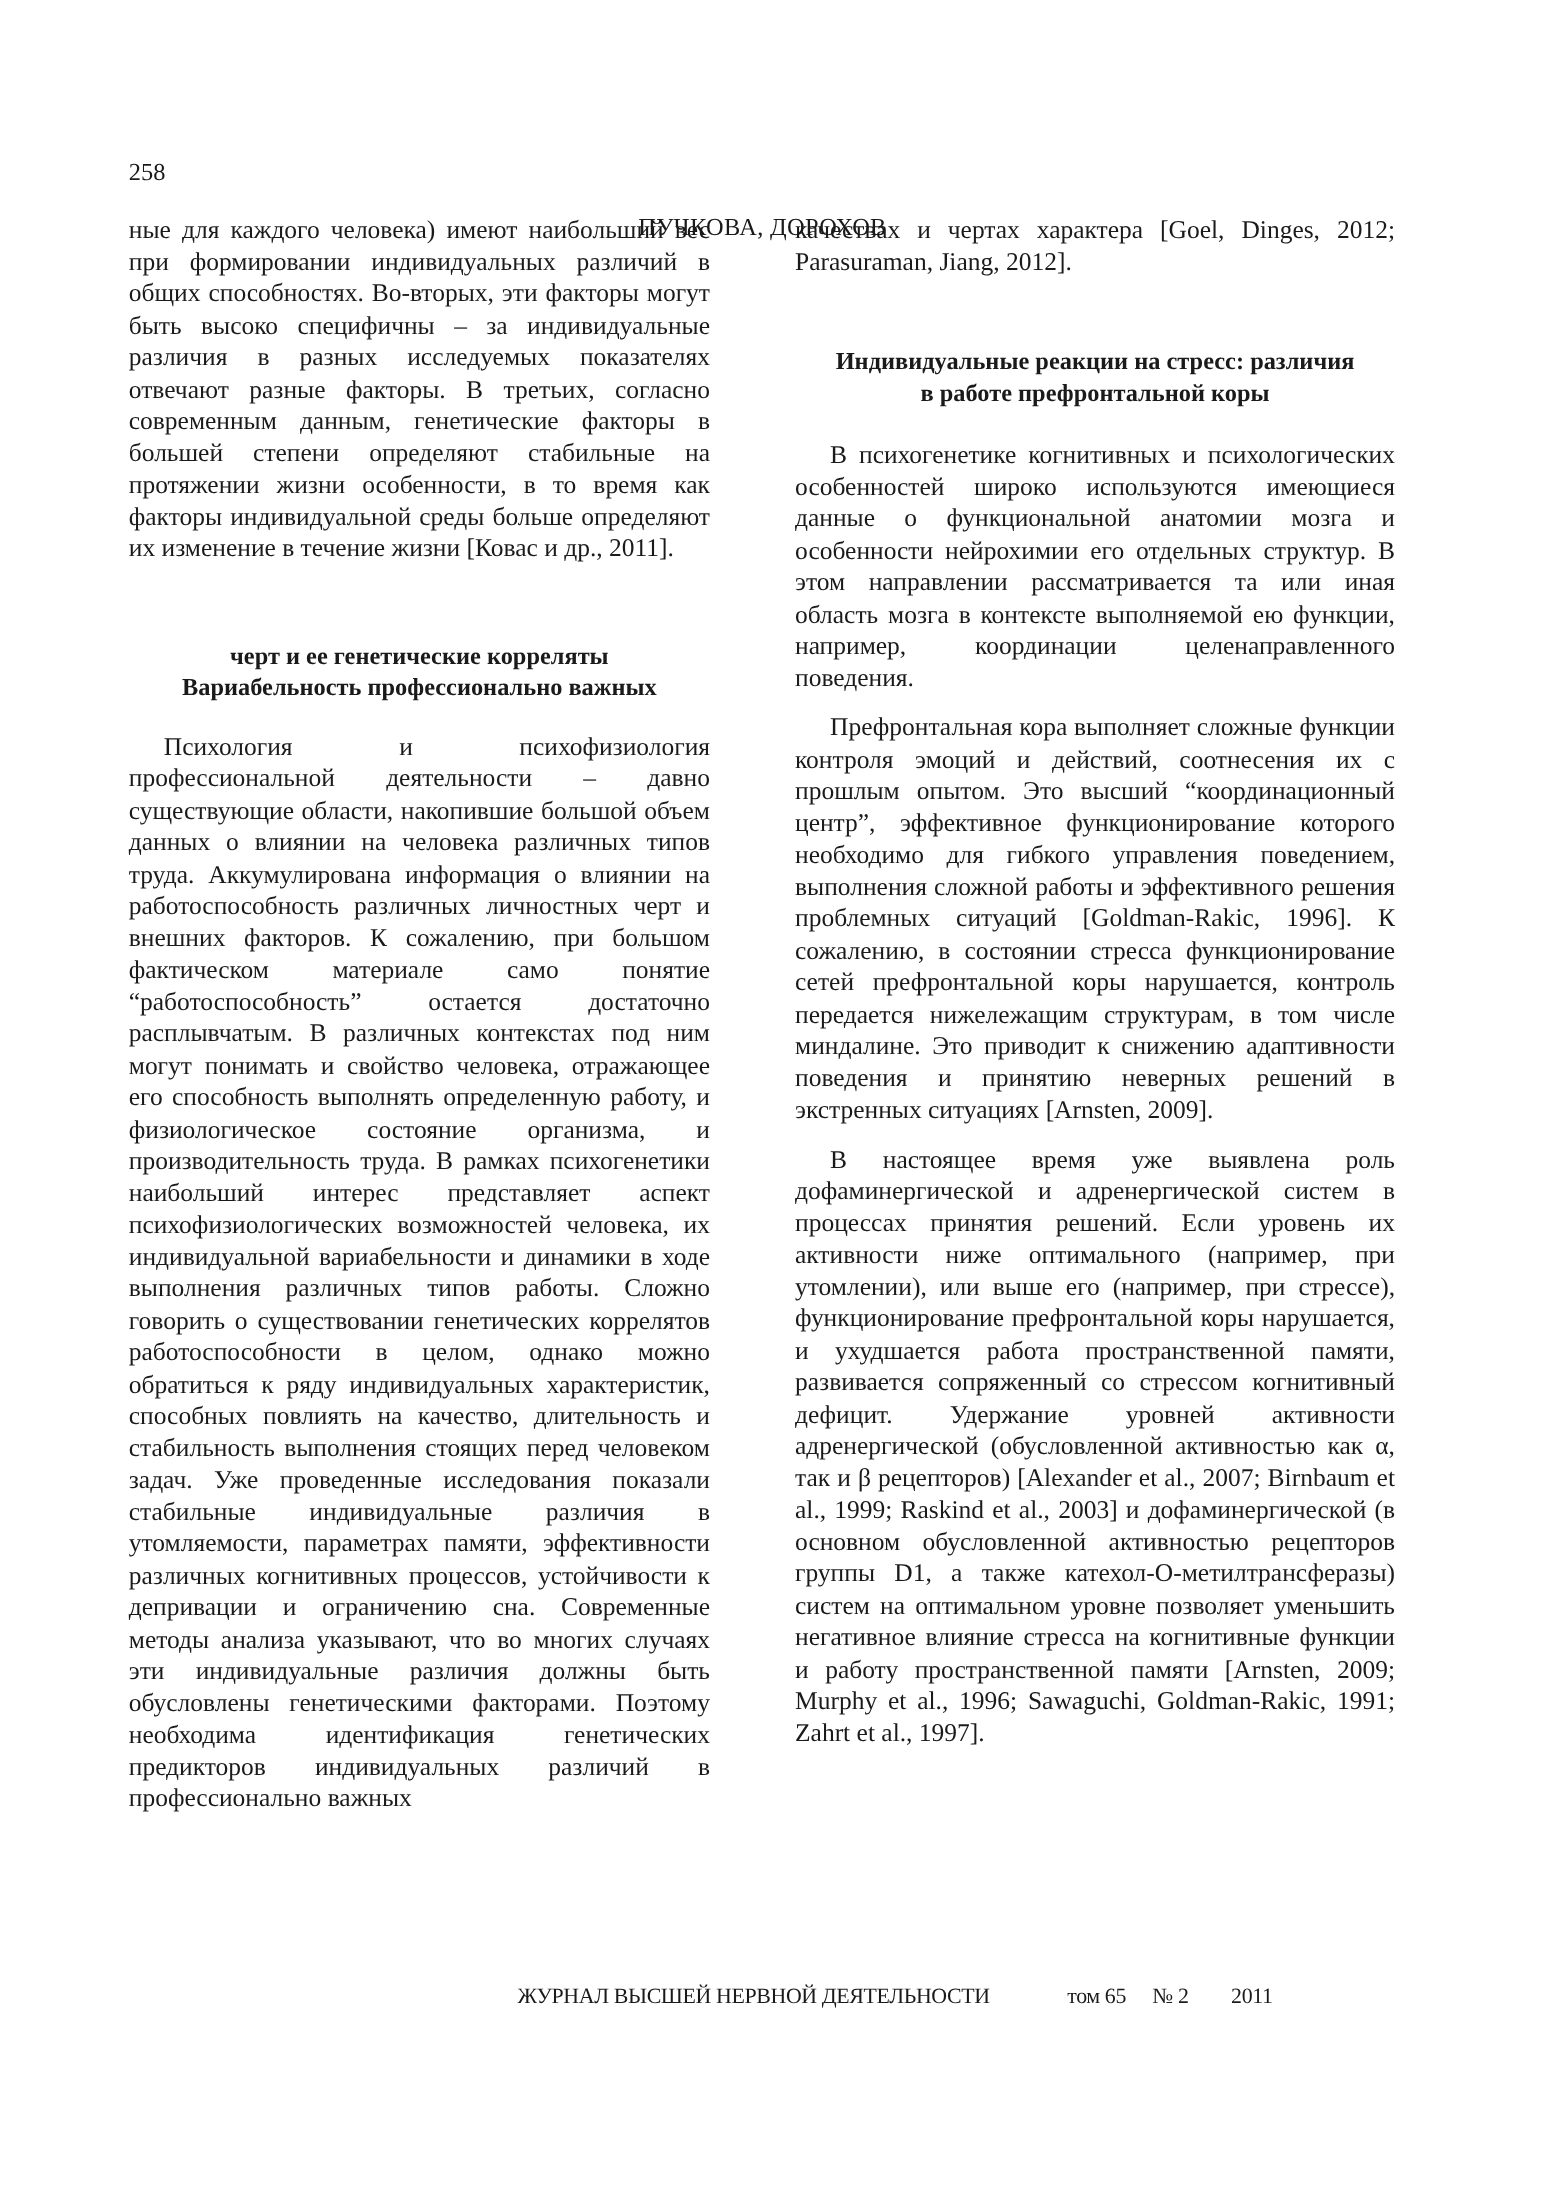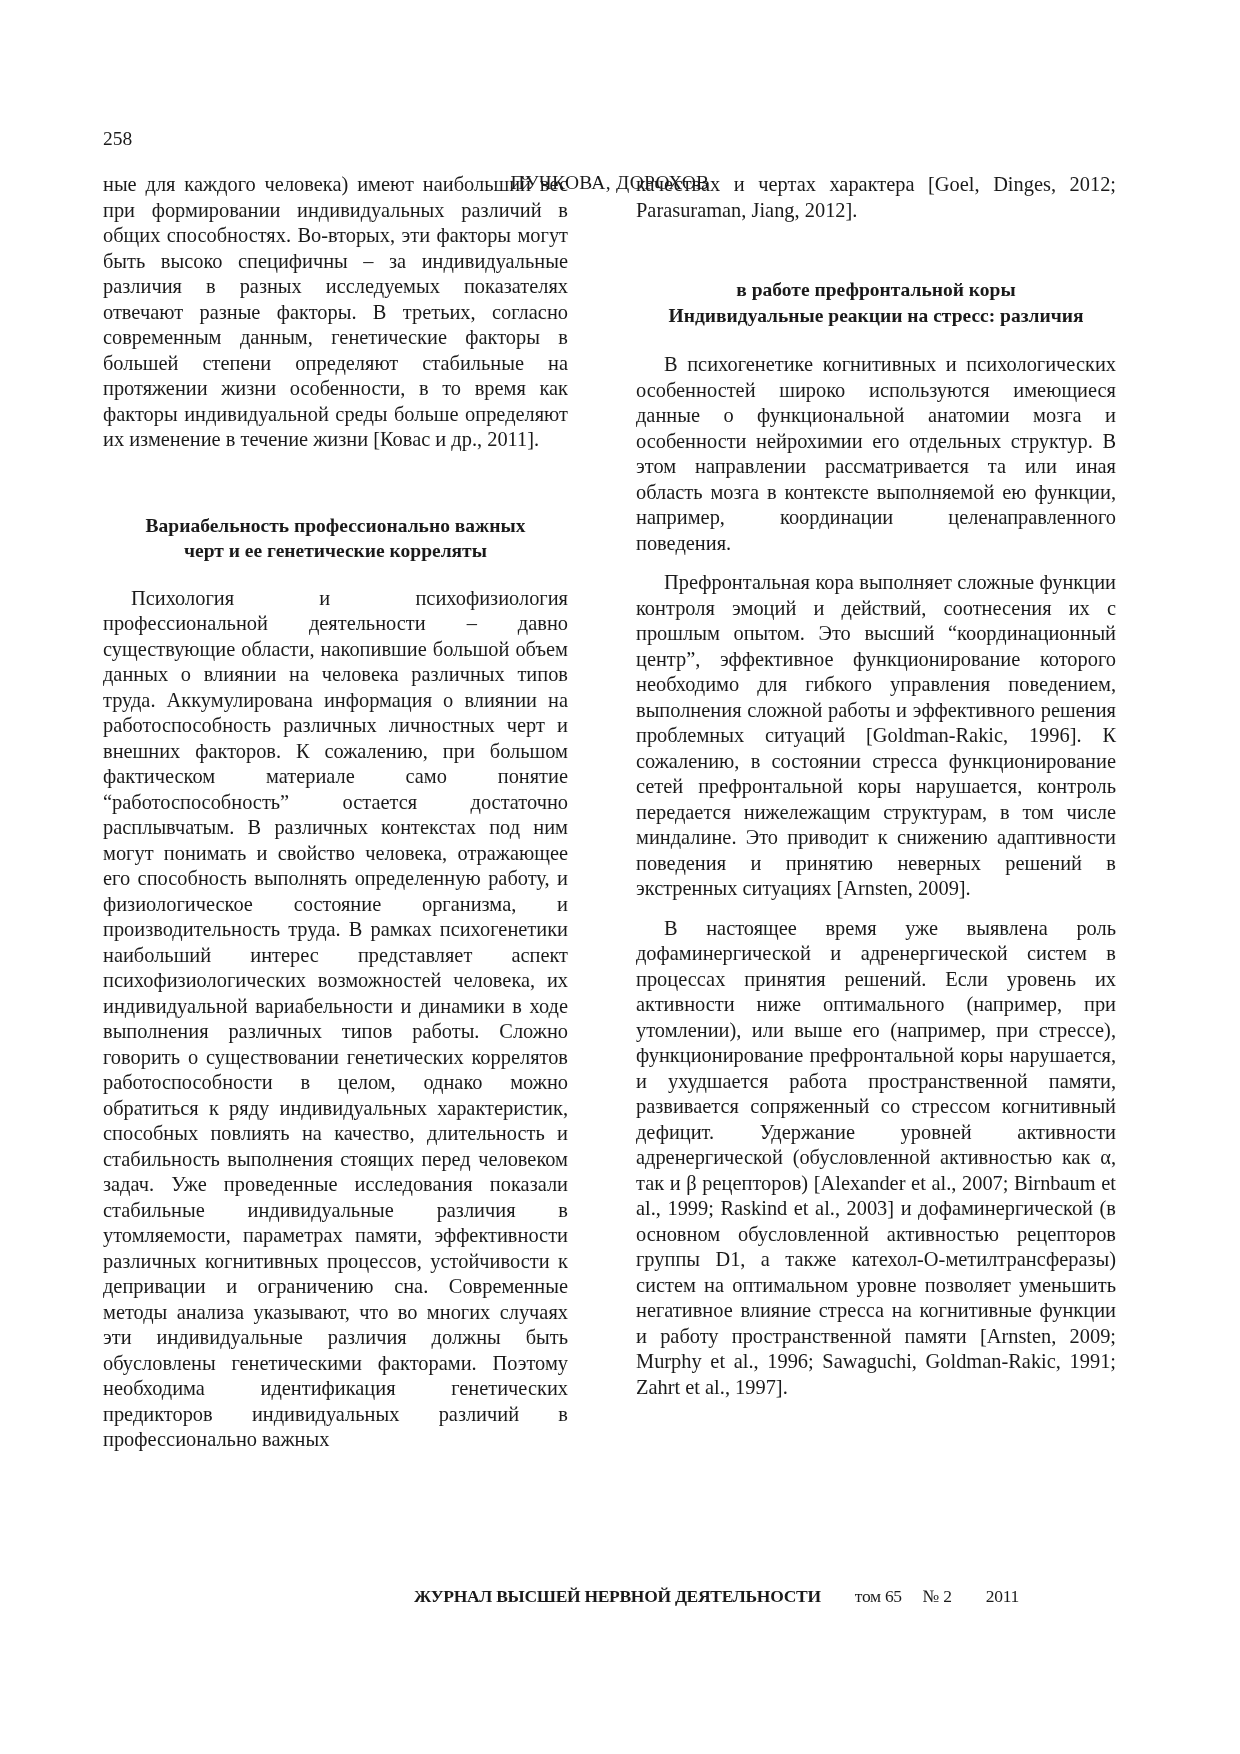--- a/index.html
+++ b/index.html
@@ -65,49 +65,49 @@
     .section-heading span { display: block; }
     .footer {
       position: absolute;
       top: 1586px;
       left: 414px;
       font-size: 17.5px;
       letter-spacing: -0.3px;
       white-space: nowrap;
     }
     .footer span { display: inline-block; }
-    .footer .journal { margin-right: 30px; font-weight: bold; }
+    .footer .journal { margin-right: 58px; }
     .footer .volume { margin-right: 17px; }
     .footer .issue { margin-right: 30px; }
   </style>
 </head>
 <body>
 
 <div class="running-head">
   <span class="page-number">258</span>
   <span class="authors">ПУЧКОВА, ДОРОХОВ</span>
 </div>
 
 <div class="column col-left">
   <p class="para">ные для каждого человека) имеют наибольший вес при формировании индивидуальных различий в общих способностях. Во-вторых, эти факторы могут быть высоко специфичны – за индивидуальные различия в разных исследуемых показателях отвечают разные факторы. В третьих, согласно современным данным, генетические факторы в большей степени определяют стабильные на протяжении жизни особенности, в то время как факторы индивидуальной среды больше определяют их изменение в течение жизни [Ковас и др., 2011].</p>
 
   <h2 class="section-heading" style="margin-top:60px;">
+    <span>черт и ее генетические корреляты</span>
     <span>Вариабельность профессионально важных</span>
-    <span>черт и ее генетические корреляты</span>
   </h2>
 
   <p class="para indent" style="margin-top:22px;">Психология и психофизиология профессиональной деятельности – давно существующие области, накопившие большой объем данных о влиянии на человека различных типов труда. Аккумулирована информация о влиянии на работоспособность различных личностных черт и внешних факторов. К сожалению, при большом фактическом материале само понятие “работоспособность” остается достаточно расплывчатым. В различных контекстах под ним могут понимать и свойство человека, отражающее его способность выполнять определенную работу, и физиологическое состояние организма, и производительность труда. В рамках психогенетики наибольший интерес представляет аспект психофизиологических возможностей человека, их индивидуальной вариабельности и динамики в ходе выполнения различных типов работы. Сложно говорить о существовании генетических коррелятов работоспособности в целом, однако можно обратиться к ряду индивидуальных характеристик, способных повлиять на качество, длительность и стабильность выполнения стоящих перед человеком задач. Уже проведенные исследования показали стабильные индивидуальные различия в утомляемости, параметрах памяти, эффективности различных когнитивных процессов, устойчивости к депривации и ограничению сна. Современные методы анализа указывают, что во многих случаях эти индивидуальные различия должны быть обусловлены генетическими факторами. Поэтому необходима идентификация генетических предикторов индивидуальных различий в профессионально важных</p>
 </div>
 
 <div class="column col-right">
   <p class="para">качествах и чертах характера [Goel, Dinges, 2012; Parasuraman, Jiang, 2012].</p>
 
   <h2 class="section-heading" style="margin-top:54px;">
+    <span>Индивидуальные реакции на стресс: различия</span>
     <span>в работе префронтальной коры</span>
-    <span>Индивидуальные реакции на стресс: различия</span>
   </h2>
 
   <p class="para indent" style="margin-top:24px;">В психогенетике когнитивных и психологических особенностей широко используются имеющиеся данные о функциональной анатомии мозга и особенности нейрохимии его отдельных структур. В этом направлении рассматривается та или иная область мозга в контексте выполняемой ею функции, например, координации целенаправленного поведения.</p>
   <p class="para indent gap-para">Префронтальная кора выполняет сложные функции контроля эмоций и действий, соотнесения их с прошлым опытом. Это высший “координационный центр”, эффективное функционирование которого необходимо для гибкого управления поведением, выполнения сложной работы и эффективного решения проблемных ситуаций [Goldman-Rakic, 1996]. К сожалению, в состоянии стресса функционирование сетей префронтальной коры нарушается, контроль передается нижележащим структурам, в том числе миндалине. Это приводит к снижению адаптивности поведения и принятию неверных решений в экстренных ситуациях [Arnsten, 2009].</p>
   <p class="para indent gap-para">В настоящее время уже выявлена роль дофаминергической и адренергической систем в процессах принятия решений. Если уровень их активности ниже оптимального (например, при утомлении), или выше его (например, при стрессе), функционирование префронтальной коры нарушается, и ухудшается работа пространственной памяти, развивается сопряженный со стрессом когнитивный дефицит. Удержание уровней активности адренергической (обусловленной активностью как α, так и β рецепторов) [Alexander et al., 2007; Birnbaum et al., 1999; Raskind et al., 2003] и дофаминергической (в основном обусловленной активностью рецепторов группы D1, а также катехол-О-метилтрансферазы) систем на оптимальном уровне позволяет уменьшить негативное влияние стресса на когнитивные функции и работу пространственной памяти [Arnsten, 2009; Murphy et al., 1996; Sawaguchi, Goldman-Rakic, 1991; Zahrt et al., 1997].</p>
 </div>
 
 <div class="footer">
   <span class="journal">ЖУРНАЛ ВЫСШЕЙ НЕРВНОЙ ДЕЯТЕЛЬНОСТИ</span>
   <span class="volume">том 65</span>

